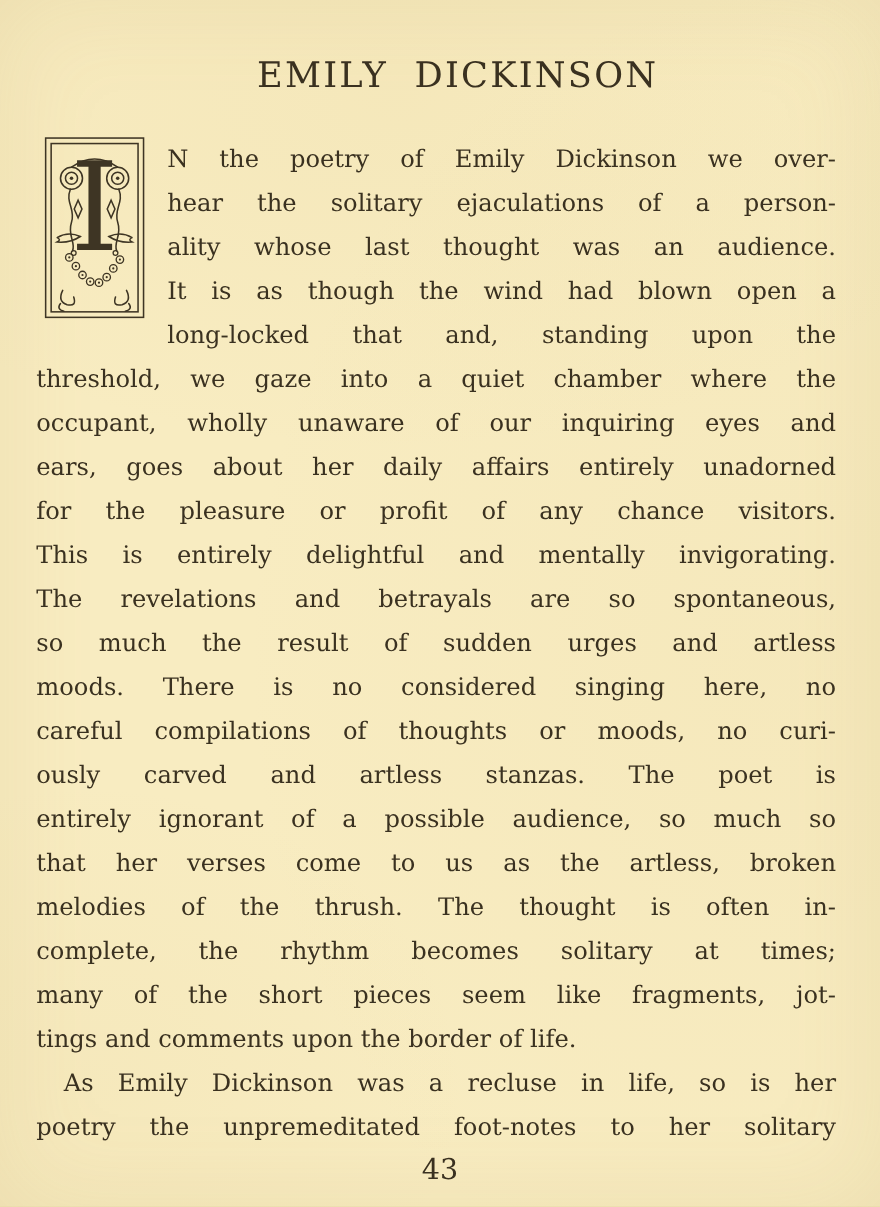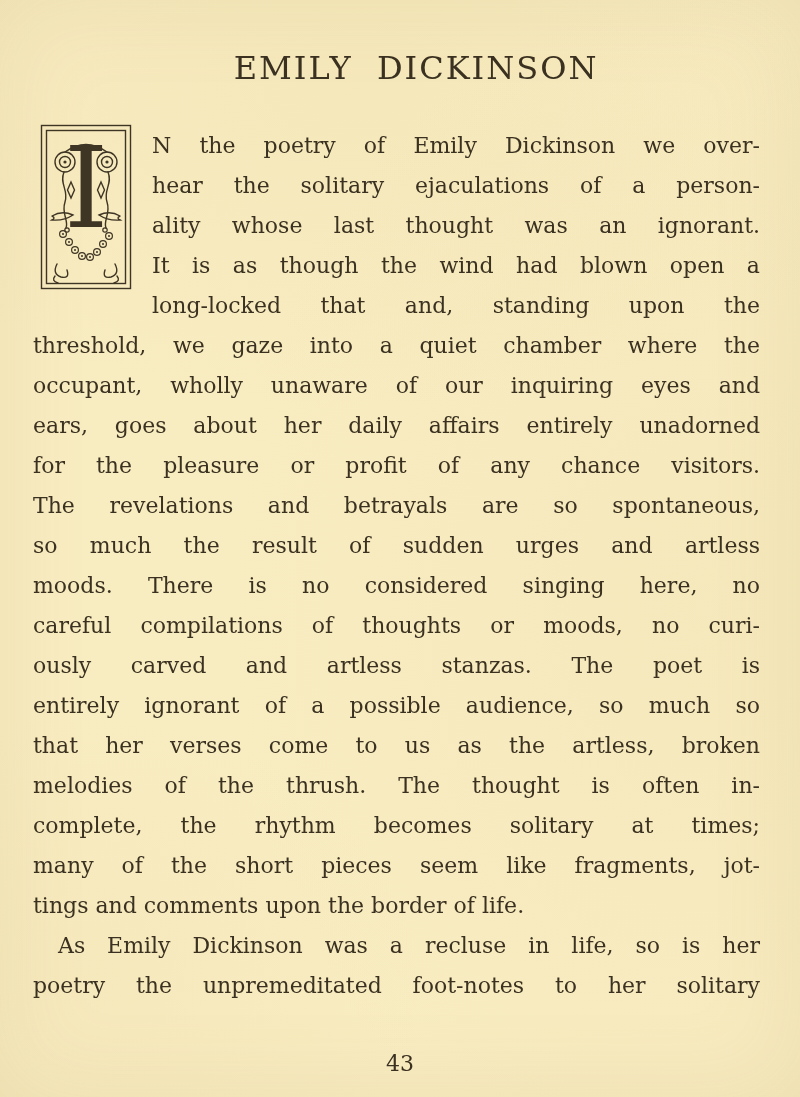--- a/index.html
+++ b/index.html
@@ -39,21 +39,21 @@
     text-justify:inter-word;
     overflow:visible;
     white-space:nowrap;
   }
   .ln.wrap{padding-left:119px;}
   .ln.end{text-align-last:left;}
   .ln.ind{text-indent:25px;}
   .pageno{
     position:absolute;top:1044px;left:0;width:100%;
     text-align:center;
-    font-size:22px;line-height:40px;
+    font-size:26px;line-height:40px;
   }
   svg .stroke{fill:none;stroke:#3e3524;stroke-width:1.4;stroke-linecap:round;}
   svg .flower{fill:none;stroke:#3e3524;stroke-width:1.2;}
   svg .dot{fill:#3e3524;stroke:none;}
   svg text.initial{
     font-family:"DejaVu Serif","Liberation Serif",serif;
     font-size:112px;
     fill:#3e3524;
   }
 </style>
@@ -113,27 +113,28 @@
 
     <path class="stroke" d="M17 140 Q12 150 21 153 Q30 155 27 146"></path>
     <path class="stroke" d="M75 140 Q80 150 71 153 Q62 155 65 146"></path>
     <path class="stroke" d="M15 152 q-4 5 3 7"></path>
     <path class="stroke" d="M77 152 q4 5 -3 7"></path>
   </svg>
 
   <div class="bodytext">
     <div class="ln wrap">N the poetry of Emily Dickinson we over-</div>
     <div class="ln wrap">hear the solitary ejaculations of a person-</div>
-    <div class="ln wrap">ality whose last thought was an ignorant.</div>
+    <div class="ln wrap">ality whose last thought was an audience.</div>
     <div class="ln wrap">It is as though the wind had blown open a</div>
     <div class="ln wrap">long-locked that and, standing upon the</div>
     <div class="ln">threshold, we gaze into a quiet chamber where the</div>
     <div class="ln">occupant, wholly unaware of our inquiring eyes and</div>
     <div class="ln">ears, goes about her daily affairs entirely unadorned</div>
     <div class="ln">for the pleasure or profit of any chance visitors.</div>
+    <div class="ln">This is entirely delightful and mentally invigorating.</div>
     <div class="ln">The revelations and betrayals are so spontaneous,</div>
     <div class="ln">so much the result of sudden urges and artless</div>
     <div class="ln">moods. There is no considered singing here, no</div>
     <div class="ln">careful compilations of thoughts or moods, no curi-</div>
     <div class="ln">ously carved and artless stanzas. The poet is</div>
     <div class="ln">entirely ignorant of a possible audience, so much so</div>
     <div class="ln">that her verses come to us as the artless, broken</div>
     <div class="ln">melodies of the thrush. The thought is often in-</div>
     <div class="ln">complete, the rhythm becomes solitary at times;</div>
     <div class="ln">many of the short pieces seem like fragments, jot-</div>

